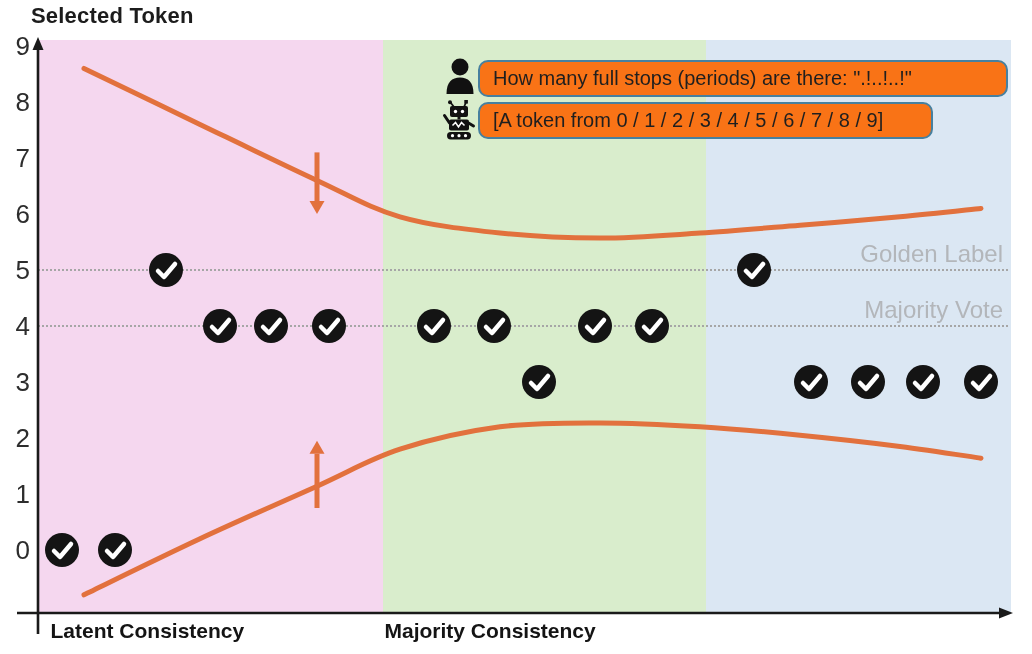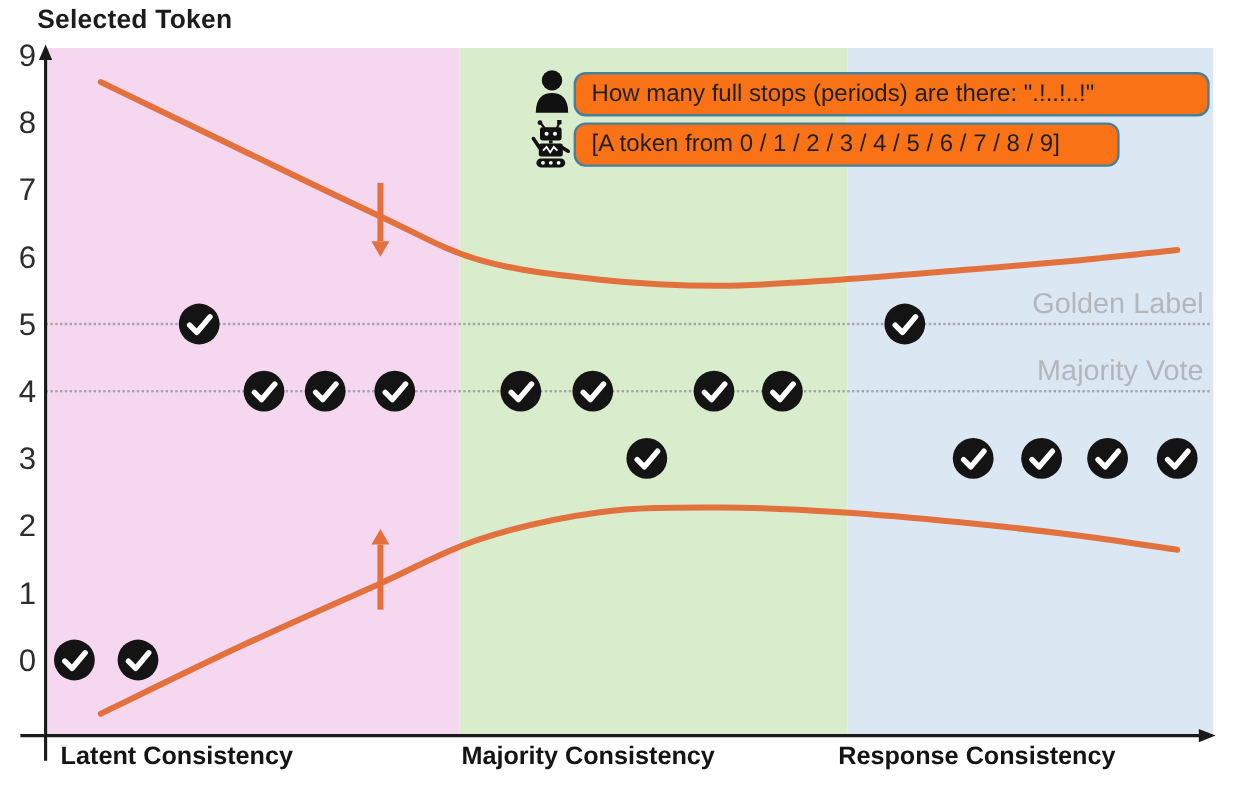--- a/index.html
+++ b/index.html
@@ -50,21 +50,20 @@
       <div class="ytick" style="top: 423px;">2</div>
       <div class="ytick" style="top: 367px;">3</div>
       <div class="ytick" style="top: 311px;">4</div>
       <div class="ytick" style="top: 255px;">5</div>
       <div class="ytick" style="top: 199px;">6</div>
       <div class="ytick" style="top: 143px;">7</div>
       <div class="ytick" style="top: 87px;">8</div>
       <div class="ytick" style="top: 31px;">9</div>
       <div class="xlabel" style="left: 50.5px;">Latent Consistency</div>
       <div class="xlabel" style="left: 384.5px;">Majority Consistency</div>
-      <div class="xlabel" style="left: 698.5px;">Response Consistency</div>
       <div class="marker" style="left: 45px; top: 533px;">
         <svg viewBox="0 0 34 34">
           <path d="M9 18 L15 24 L26 11" fill="none" stroke="#ffffff" stroke-width="4.5" stroke-linecap="round" stroke-linejoin="round"></path>
         </svg>
       </div>
       <div class="marker" style="left: 98px; top: 533px;">
         <svg viewBox="0 0 34 34">
           <path d="M9 18 L15 24 L26 11" fill="none" stroke="#ffffff" stroke-width="4.5" stroke-linecap="round" stroke-linejoin="round"></path>
         </svg>
       </div>

